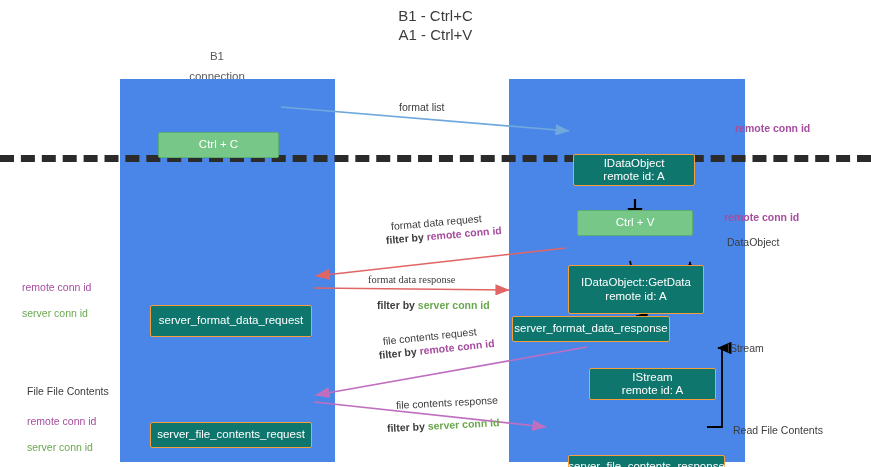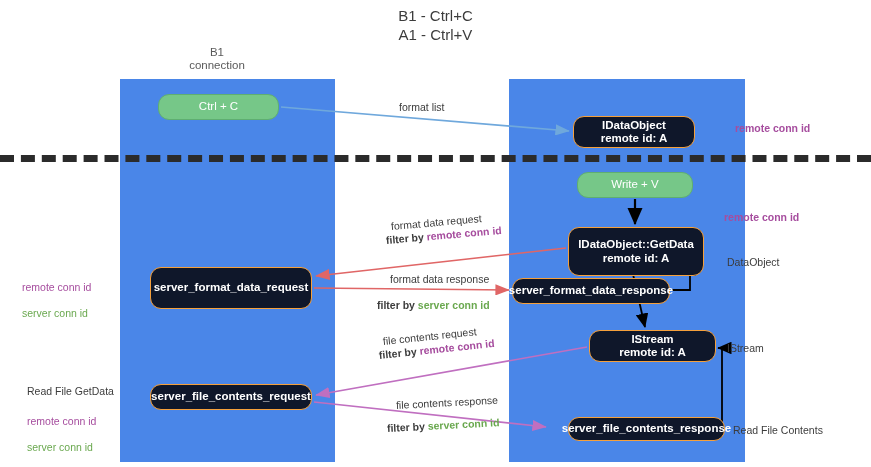--- a/index.html
+++ b/index.html
@@ -16,21 +16,21 @@
   .title{
     position:absolute;left:0;top:6px;width:871px;
     text-align:center;
     font-size:15px;color:#3c3c3c;line-height:19px;
     white-space:pre-line;
   }
 
   
   .colhead{
     position:absolute;text-align:center;
-    font-size:11.5px;color:#5a5a5a;line-height:13px;
+    font-size:11.5px;color:#5a5a5a;line-height:20px;
     white-space:pre-line;
   }
   #head-b1{left:155px;top:46px;width:124px;}
   #head-a1{left:548px;top:46px;width:158px;}
 
   
   .lane{position:absolute;background:#4a86e8;}
   #lane-b1{left:120px;top:79px;width:215px;height:383px;}
   #lane-a1{left:509px;top:79px;width:236px;height:383px;}
 
@@ -44,50 +44,51 @@
   .node{
     position:absolute;
     box-sizing:border-box;
     display:flex;flex-direction:column;
     align-items:center;justify-content:center;
     color:#ffffff;
     font-size:11.5px;
     line-height:13.5px;
     text-align:center;
     white-space:pre-line;
-    border-radius:11px;
+    border-radius:2px;
+    margin-top:38px;
   }
   .node.green{background:#76c788;border:1px solid #5fae71;}
-  .node.orange{background:#0f172a;border:1px solid #f5a03c;font-weight:bold;}
+  .node.orange{background:#0f766e;border:1px solid #f5a03c;}
 
   #n-ctrlc   {left:158px;top:94px;width:121px;height:26px;}
   #n-idoremote{left:573px;top:116px;width:122px;height:32px;}
   #n-ctrlv   {left:577px;top:172px;width:116px;height:26px;}
   #n-getdata {left:568px;top:227px;width:136px;height:49px;}
-  #n-sfreq   {left:150px;top:267px;width:162px;height:42px;}
+  #n-sfreq   {left:150px;top:267px;width:162px;height:32px;}
   #n-sfresp  {left:512px;top:278px;width:158px;height:26px;}
   #n-istream {left:589px;top:330px;width:127px;height:32px;}
   #n-sfcreq  {left:150px;top:384px;width:162px;height:26px;}
   #n-sfcresp {left:568px;top:417px;width:157px;height:24px;}
 
   
   .sidelbl{
     position:absolute;
     font-size:10.5px;
     line-height:13px;
     white-space:pre-line;
   }
   .sidelbl.bold{font-weight:bold;}
   .purple{color:#a64d9e;}
   .green-t{color:#6aa84f;}
   .dark{color:#3c3c3c;}
 
   #lbl-rc-top   {left:735px;top:122px;}
   #lbl-rc-mid   {left:724px;top:211px;}
-  #lbl-dataobject{left:727px;top:236px;margin-top:20px;}
+  #lbl-dataobject{left:727px;top:236px;}
   #lbl-istream  {left:727px;top:342px;}
   #lbl-write    {left:733px;top:424px;}
 
   #lbl-left-mid {left:22px;top:268px;text-align:left;}
   #lbl-read     {left:27px;top:385px;}
   #lbl-left-bot {left:27px;top:402px;}
 
   
   .edgelbl{
     position:absolute;
@@ -95,21 +96,21 @@
     line-height:13.5px;
     color:#3c3c3c;
     white-space:nowrap;
   }
   .edgelbl .purple{color:#a64d9e;}
   .edgelbl .green-t{color:#6aa84f;}
 
   #e-formatlist {left:399px;top:101px;}
   #e-fdr1 {left:391px;top:220px;transform:rotate(-5deg);transform-origin:left center;}
   #e-fdr2 {left:386px;top:234px;transform:rotate(-5deg);transform-origin:left center;font-weight:bold;}
-  #e-fdresp1{left:390px;top:273px;}
+  #e-fdresp1{left:368px;top:273px;font-family:Liberation Serif, serif;}
   #e-fdresp2{left:377px;top:299px;font-weight:bold;}
   #e-fcr1 {left:383px;top:335px;transform:rotate(-6deg);transform-origin:left center;}
   #e-fcr2 {left:379px;top:349px;transform:rotate(-6deg);transform-origin:left center;font-weight:bold;}
   #e-fcresp1{left:396px;top:399px;transform:rotate(-3deg);transform-origin:left center;}
   #e-fcresp2{left:387px;top:422px;transform:rotate(-3deg);transform-origin:left center;font-weight:bold;}
 
   svg#edges{position:absolute;left:0;top:0;width:871px;height:467px;pointer-events:none;}
 </style>
 </head>
 <body>
@@ -158,21 +159,21 @@
     <line x1="314" y1="402" x2="546" y2="427" stroke="#c06fc0" stroke-width="1.6" marker-end="url(#ar-mag)"></line>
 
     <path d="M 707 427 L 722 427 L 722 348 L 718 348" stroke="#000000" stroke-width="1.8" fill="none" marker-end="url(#ar-blk)"></path>
   </svg>
 
   <div id="divider"></div>
 
   <div class="node green" id="n-ctrlc">Ctrl + C</div>
   <div class="node orange" id="n-idoremote">IDataObject
 remote id: A</div>
-  <div class="node green" id="n-ctrlv">Write + V</div>
+  <div class="node green" id="n-ctrlv">Ctrl + V</div>
   <div class="node orange" id="n-getdata">IDataObject::GetData
 remote id: A</div>
   <div class="node orange" id="n-sfreq">server_format_data_request</div>
   <div class="node orange" id="n-sfresp">server_format_data_response</div>
   <div class="node orange" id="n-istream">IStream
 remote id: A</div>
   <div class="node orange" id="n-sfcreq">server_file_contents_request</div>
   <div class="node orange" id="n-sfcresp">server_file_contents_response</div>
 
   <div class="edgelbl" id="e-formatlist">format list</div>
@@ -193,20 +194,20 @@
   <div class="sidelbl bold purple" id="lbl-rc-mid">remote conn id</div>
   <div class="sidelbl dark" id="lbl-dataobject">DataObject</div>
   <div class="sidelbl dark" id="lbl-istream">IStream</div>
   <div class="sidelbl dark" id="lbl-write">Read File Contents</div>
 
   <div class="sidelbl" id="lbl-left-mid">
     <span class="bold purple">remote conn id</span><br>
     <span class="bold green-t">server conn id</span>
   </div>
 
-  <div class="sidelbl dark" id="lbl-read">Read File GetData</div>
+  <div class="sidelbl dark" id="lbl-read">File File Contents</div>
 
   <div class="sidelbl" id="lbl-left-bot">
     <span class="bold purple">remote conn id</span><br>
     <span class="bold green-t">server conn id</span>
   </div>
 
 </div>
 
 </body></html>

